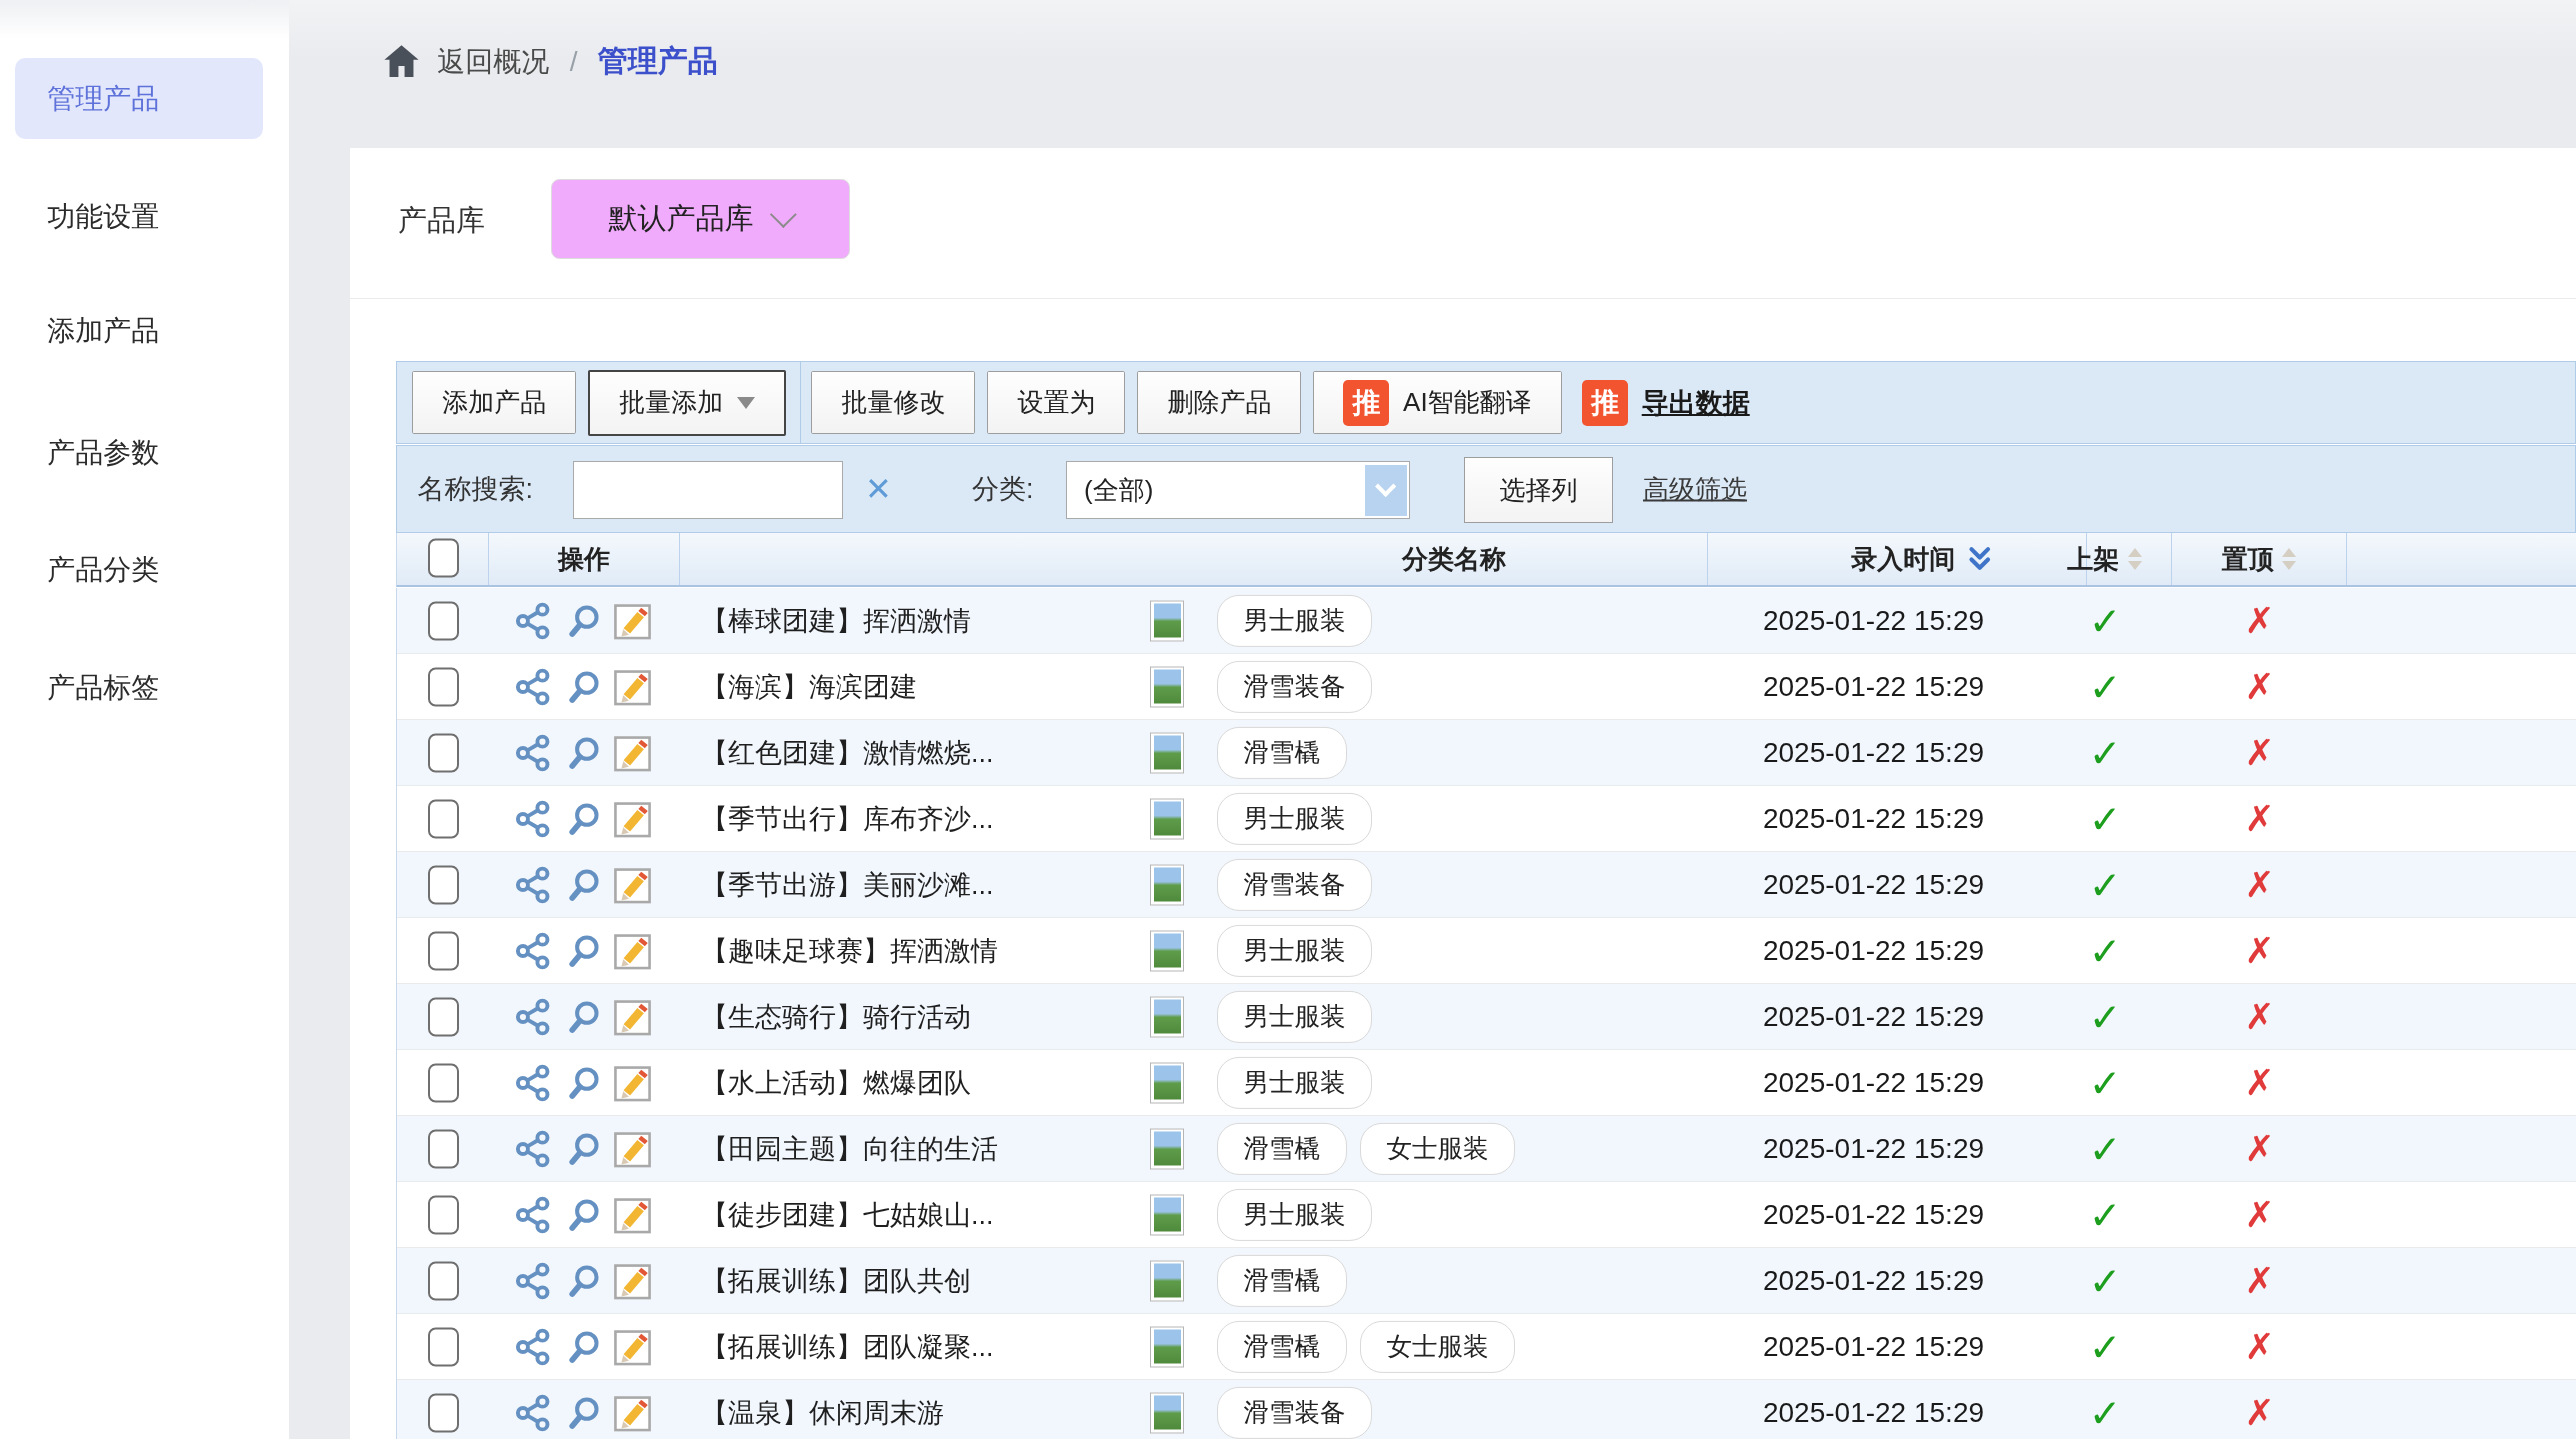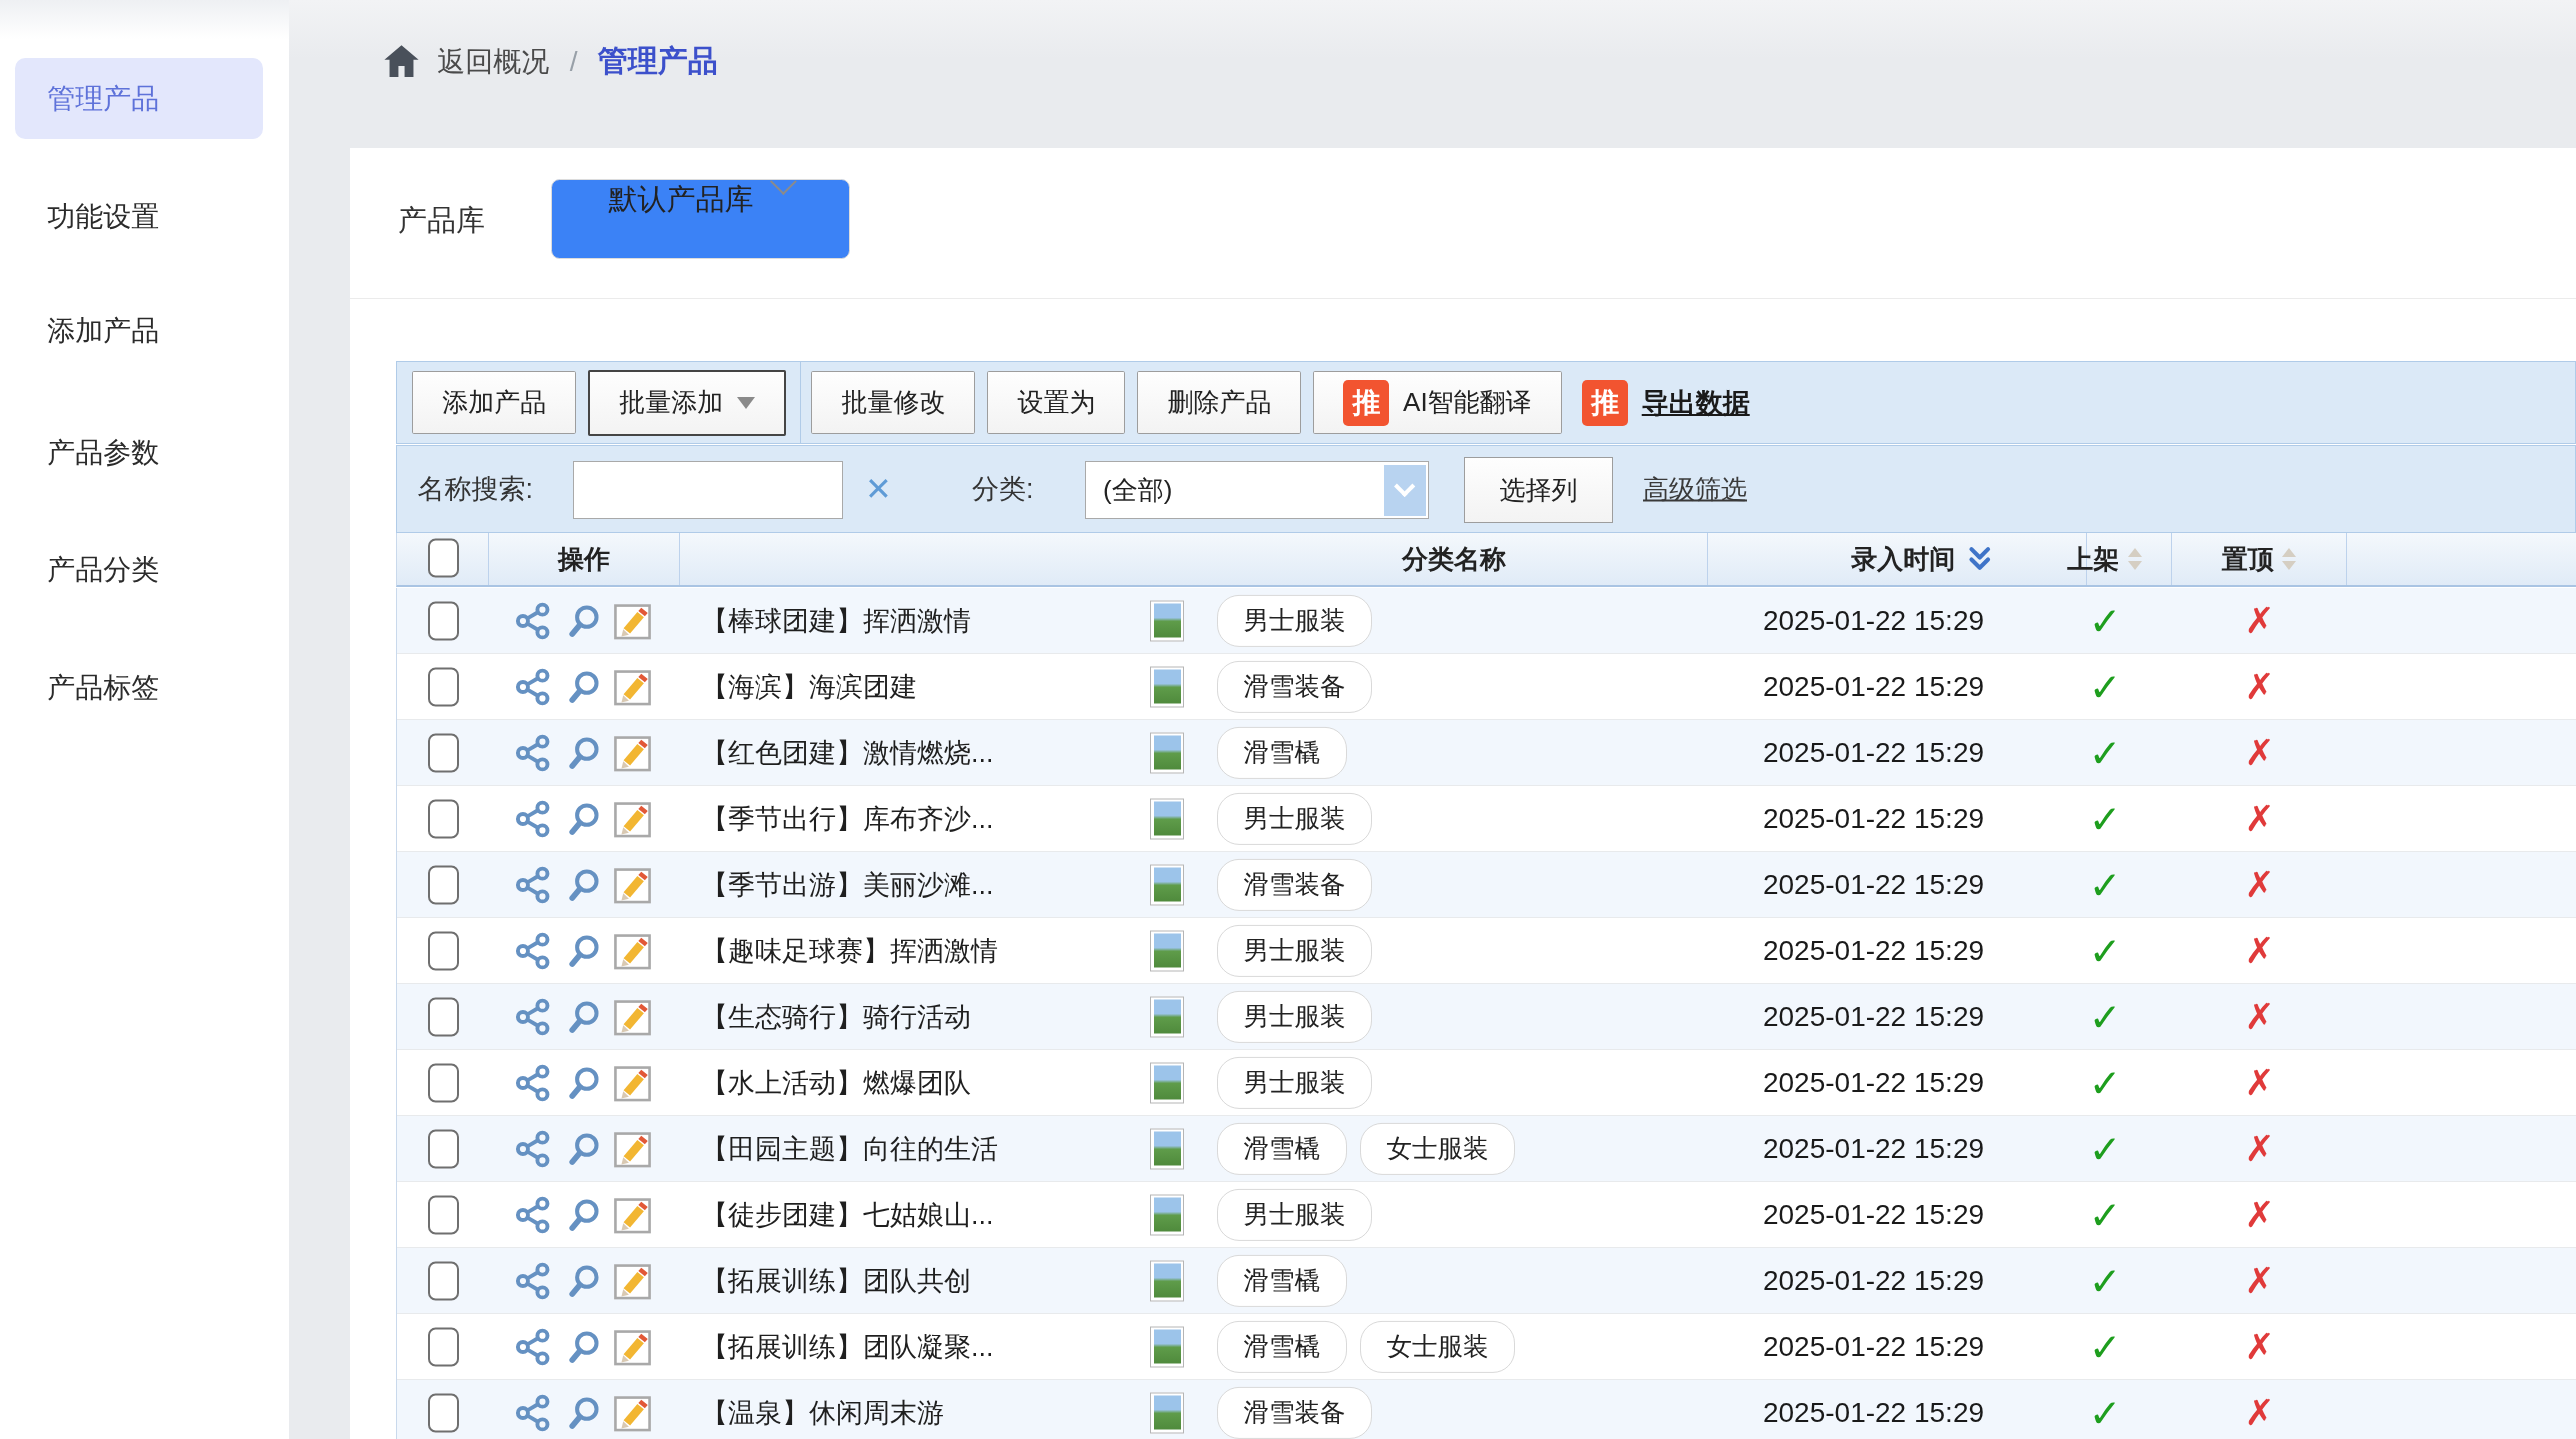--- a/index.html
+++ b/index.html
@@ -22,22 +22,22 @@
   .crumb .home svg { width:41px; height:41px; display:block; }
   .crumb .back { font-size:28px; color:#4a4a4a; }
   .crumb .sep { font-size:28px; color:#98a0a8; padding:0 5.1px; }
   .crumb .cur { font-size:30px; font-weight:bold; color:#3c50cb; }
 
   
   .card { position:absolute; left:61px; top:148px; width:2226px; height:1292px; background:#ffffff; }
 
   
   .lib-label { position:absolute; left:48px; top:53px; font-size:29px; color:#333; }
-  .lib-dd { position:absolute; left:201px; top:31px; width:299px; height:80px; background:#3b82f6;
-            border:1.7px solid #dcdcdc; border-radius:8.5px; display:flex; align-items:flex-start; justify-content:center;
+  .lib-dd { position:absolute; left:201px; top:31px; width:299px; height:80px; background:#f0abfc;
+            border:1.7px solid #dcdcdc; border-radius:8.5px; display:flex; align-items:center; justify-content:center;
             gap:20.4px; font-size:29px; color:#222; cursor:pointer; }
   .chev-down { width:18.7px; height:18.7px; border-right:2.5px solid #8b8b8b; border-bottom:2.5px solid #8b8b8b;
                transform:rotate(45deg); margin-top:-8.5px; }
   .lib-rule { position:absolute; left:0; top:150px; width:2226px; border-bottom:1.7px solid #ebebeb; }
 
   
   .band { position:absolute; left:46px; width:2180px; background:#dbe9f7; border:0.8px solid #b0cbe8; }
   .toolbar { top:213px; height:83px; display:flex; align-items:center; padding-left:15.3px; }
   .searchbar { top:297px; height:88px; }
 
@@ -54,21 +54,21 @@
   .export-link .lbl { font-size:27px; font-weight:bold; color:#1a1a1a; text-decoration:underline; }
 
   
   .sb-label { position:absolute; font-size:27px; color:#333; top:50%; transform:translateY(-50%); }
   .sb-input { position:absolute; left:176px; top:15.3px; width:270px; height:58px; background:#fff;
               border:1.7px solid #a9a9a9; font-size:25.5px; padding:0 12px; }
   .sb-clear { position:absolute; left:468px; top:50%; transform:translateY(-50%); font-size:32px; font-weight:bold;
               color:#5f9bd6; cursor:pointer; }
   .sb-select { position:absolute; left:669px; top:15.3px; width:344px; height:58px; background:#fff;
                border:1.7px solid #a9a9a9; display:flex; align-items:center; font-size:26px; color:#222;
-               padding-left:17px; cursor:pointer;margin-left:19px; }
+               padding-left:17px; cursor:pointer; }
   .sb-select .arrowbox { position:absolute; right:2.5px; top:2.5px; bottom:2.5px; width:42px; background:#b8d3f0;
                display:flex; align-items:center; justify-content:center; }
   .sb-select .arrowbox .wchev { width:15.3px; height:15.3px; border-right:4.2px solid #fff; border-bottom:4.2px solid #fff;
                transform:rotate(45deg); margin-top:-6.8px; }
   .sb-colbtn { position:absolute; left:1067px; top:11px; width:149px; height:66px; background:linear-gradient(#fefefe,#f3f3f3);
                border:1.7px solid #9d9d9d; display:flex; align-items:center; justify-content:center; font-size:26px;
                color:#222; cursor:pointer; }
   .sb-adv { position:absolute; left:1246px; top:50%; transform:translateY(-50%); font-size:26px; color:#3a3a3a;
             text-decoration:underline; cursor:pointer; }
 

